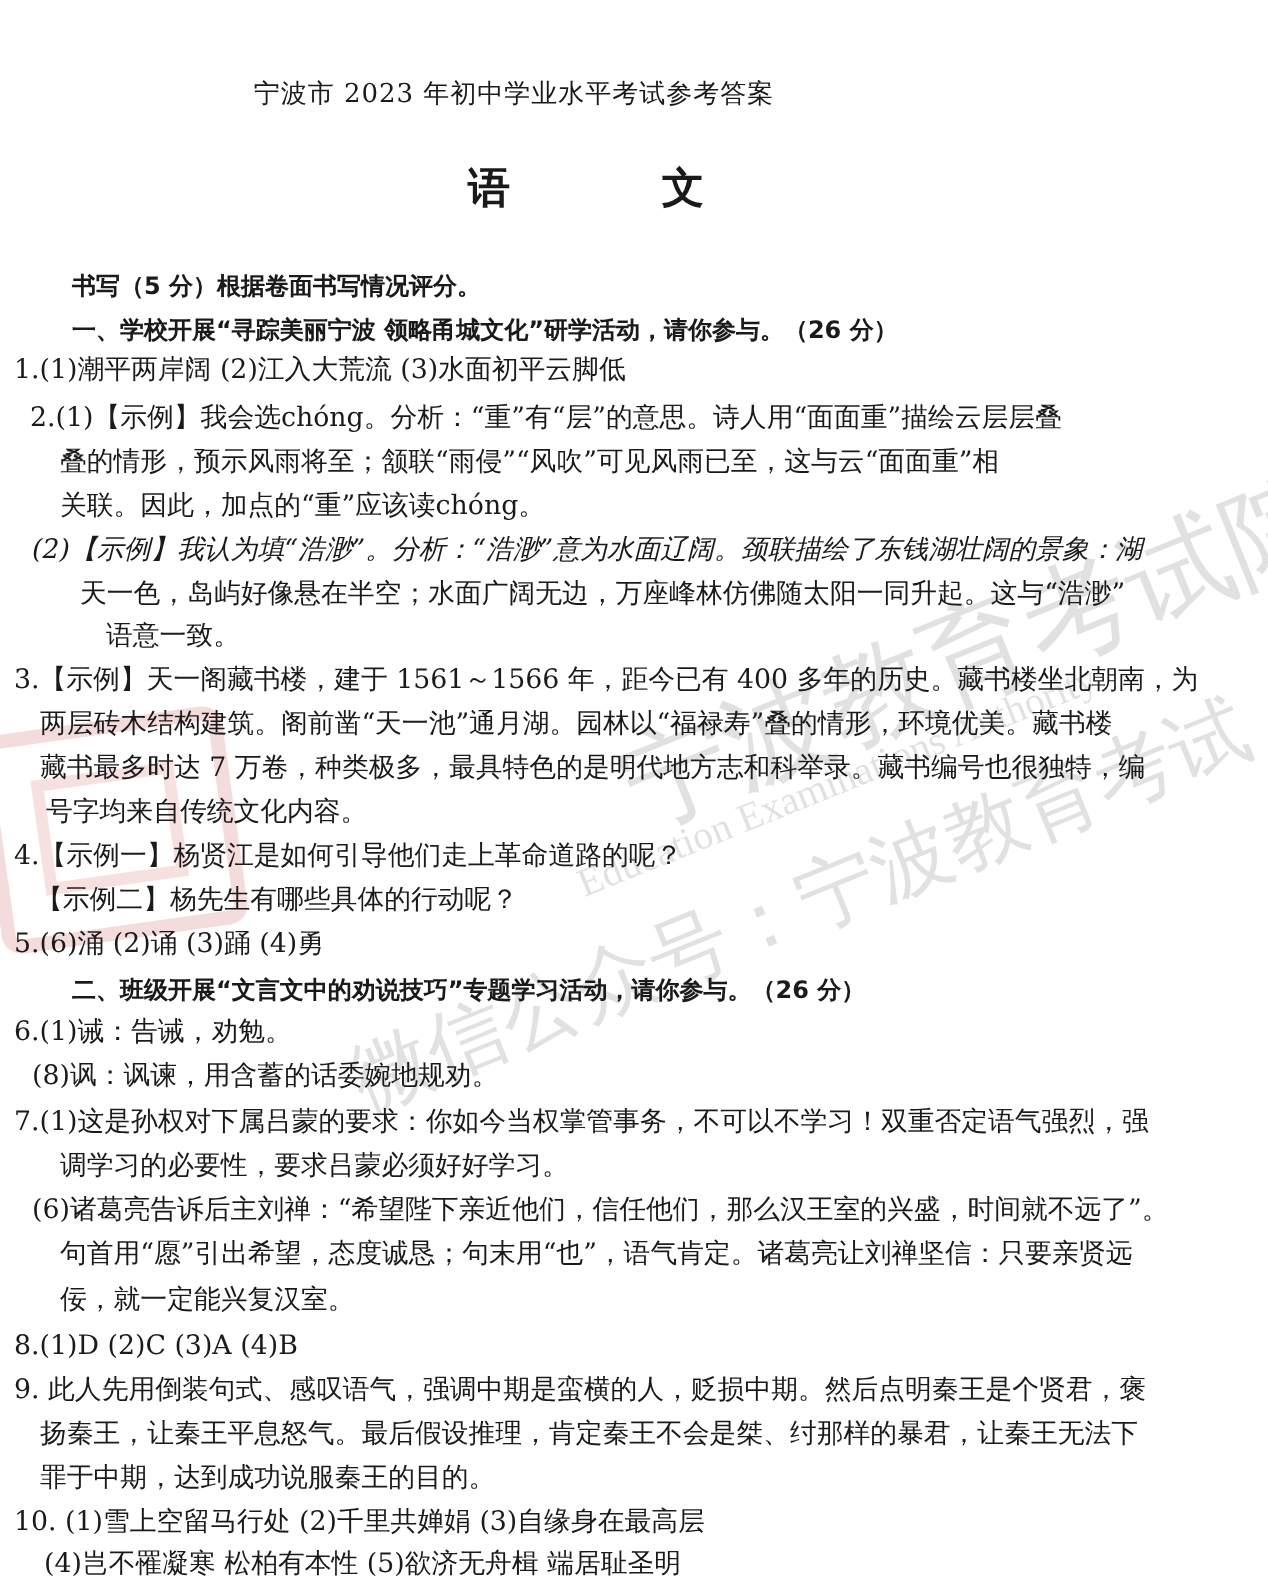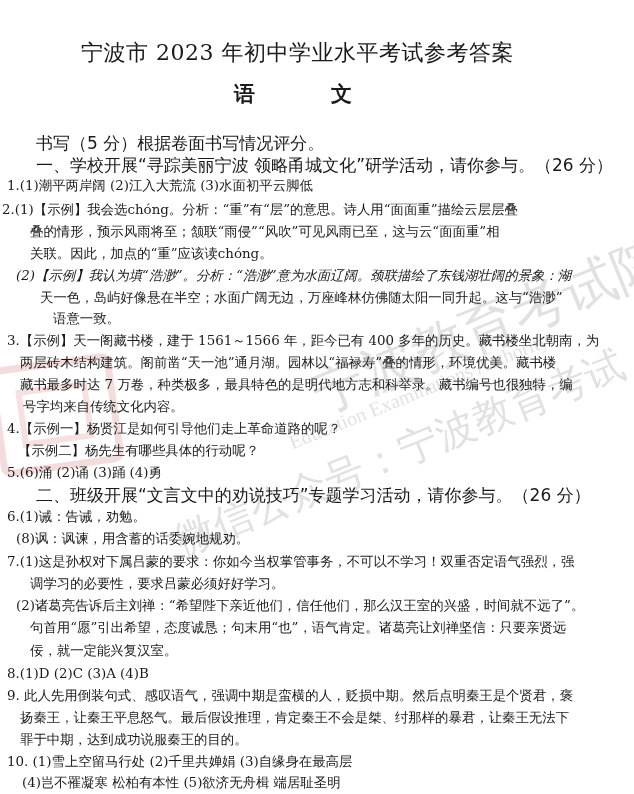--- a/index.html
+++ b/index.html
@@ -8,62 +8,62 @@
   .wm { position:absolute; pointer-events:none; z-index:0; }
   .wm-logo { left:-6px; top:360px; width:110px; height:96px; border:7px solid rgba(200,60,60,0.18);
              border-radius:10px; transform:rotate(-8deg); }
   .wm-logo:before { content:""; position:absolute; left:18px; top:18px; width:60px; height:46px;
              border:6px solid rgba(200,60,60,0.16); }
   .wm-text { color:rgba(120,120,120,0.22); font-family:"DejaVu Serif",serif; white-space:nowrap; }
   .wm1 { left:300px; top:290px; font-size:54px; transform:rotate(-22deg); }
   .wm2 { left:160px; top:425px; font-size:40px; transform:rotate(-22deg); }
   .wm3 { left:280px; top:380px; font-size:20px; transform:rotate(-22deg); font-family:"Liberation Serif",serif; }
   .content { position:relative; z-index:1; }
-  .title { position:absolute; left:0; width:514px; top:38px; text-align:right; font-size:22px; letter-spacing:0.5px; }
+  .title { position:absolute; left:0; width:514px; top:38px; text-align:center; font-size:13px; letter-spacing:0.5px; }
   .subject { position:absolute; top:80px; left:0; width:586px; text-align:center; font-size:21px; font-weight:bold; }
   .subject span { display:inline-block; margin:0 38px; }
   .line { position:absolute; font-size:13.4px; line-height:20px; white-space:nowrap; }
-  .bold { font-weight:normal; font-family:"DejaVu Sans","Liberation Sans",sans-serif; font-size:17px; }
+  .bold { font-weight:bold; font-family:"DejaVu Sans","Liberation Sans",sans-serif; font-size:12px; }
 </style>
 </head>
 <body>
 
 <div class="wm wm-logo"></div>
 <div class="wm wm-text wm1">宁波教育考试院</div>
 <div class="wm wm-text wm2">微信公众号：宁波教育考试</div>
 <div class="wm wm-text wm3">Education Examinations Authority</div>
 
 <div class="content">
   <div class="title">宁波市 2023 年初中学业水平考试参考答案</div>
   <div class="subject">
     <span>语</span><span>文</span>
   </div>
   <div id="lines">
       <div class="line bold" style="left: 36px; top: 133px;">书写（5 分）根据卷面书写情况评分。</div>
       <div class="line bold" style="left: 36px; top: 155px;">一、学校开展“寻踪美丽宁波  领略甬城文化”研学活动，请你参与。（26 分）</div>
       <div class="line" style="left: 7px; top: 176px;">1.(1)潮平两岸阔      (2)江入大荒流      (3)水面初平云脚低</div>
-      <div class="line" style="left: 2px; top: 200px;">2.(1)【示例】我会选chóng。分析：“重”有“层”的意思。诗人用“面面重”描绘云层层叠</div>
+      <div class="line" style="left: 15px; top: 200px;">2.(1)【示例】我会选chóng。分析：“重”有“层”的意思。诗人用“面面重”描绘云层层叠</div>
       <div class="line" style="left: 30px; top: 222px;">叠的情形，预示风雨将至；颔联“雨侵”“风吹”可见风雨已至，这与云“面面重”相</div>
       <div class="line" style="left: 30px; top: 244px;">关联。因此，加点的“重”应该读chóng。</div>
       <div class="line" style="left: 16px; top: 266px; font-style: italic;">(2)【示例】我认为填“浩渺”。分析：“浩渺”意为水面辽阔。颈联描绘了东钱湖壮阔的景象：湖</div>
       <div class="line" style="left: 40px; top: 288px;">天一色，岛屿好像悬在半空；水面广阔无边，万座峰林仿佛随太阳一同升起。这与“浩渺”</div>
       <div class="line" style="left: 40px; top: 309px; margin-left: 13px;">语意一致。</div>
       <div class="line" style="left: 7px; top: 331px;">3.【示例】天一阁藏书楼，建于 1561～1566 年，距今已有 400 多年的历史。藏书楼坐北朝南，为</div>
       <div class="line" style="left: 20px; top: 353px;">两层砖木结构建筑。阁前凿“天一池”通月湖。园林以“福禄寿”叠的情形，环境优美。藏书楼</div>
       <div class="line" style="left: 20px; top: 375px;">藏书最多时达 7 万卷，种类极多，最具特色的是明代地方志和科举录。藏书编号也很独特，编</div>
       <div class="line" style="left: 23px; top: 397px;">号字均来自传统文化内容。</div>
       <div class="line" style="left: 7px; top: 419px;">4.【示例一】杨贤江是如何引导他们走上革命道路的呢？</div>
       <div class="line" style="left: 18px; top: 441px;">【示例二】杨先生有哪些具体的行动呢？</div>
       <div class="line" style="left: 7px; top: 463px;">5.(6)涌    (2)诵    (3)踊    (4)勇</div>
       <div class="line bold" style="left: 36px; top: 485px;">二、班级开展“文言文中的劝说技巧”专题学习活动，请你参与。（26 分）</div>
       <div class="line" style="left: 7px; top: 507px;">6.(1)诫：告诫，劝勉。</div>
       <div class="line" style="left: 16px; top: 529px;">(8)讽：讽谏，用含蓄的话委婉地规劝。</div>
       <div class="line" style="left: 7px; top: 552px;">7.(1)这是孙权对下属吕蒙的要求：你如今当权掌管事务，不可以不学习！双重否定语气强烈，强</div>
       <div class="line" style="left: 30px; top: 574px;">调学习的必要性，要求吕蒙必须好好学习。</div>
-      <div class="line" style="left: 16px; top: 596px;">(2)诸葛亮告诉后主刘禅：“希望陛下亲近他们，信任他们，那么汉王室的兴盛，时间就不远了”。</div>
+      <div class="line" style="left: 16px; top: 596px;">(6)诸葛亮告诉后主刘禅：“希望陛下亲近他们，信任他们，那么汉王室的兴盛，时间就不远了”。</div>
       <div class="line" style="left: 30px; top: 618px;">句首用“愿”引出希望，态度诚恳；句末用“也”，语气肯定。诸葛亮让刘禅坚信：只要亲贤远</div>
       <div class="line" style="left: 30px; top: 641px;">佞，就一定能兴复汉室。</div>
       <div class="line" style="left: 7px; top: 664px;">8.(1)D    (2)C    (3)A      (4)B</div>
       <div class="line" style="left: 7px; top: 686px;">9. 此人先用倒装句式、感叹语气，强调中期是蛮横的人，贬损中期。然后点明秦王是个贤君，褒</div>
       <div class="line" style="left: 20px; top: 708px;">扬秦王，让秦王平息怒气。最后假设推理，肯定秦王不会是桀、纣那样的暴君，让秦王无法下</div>
       <div class="line" style="left: 20px; top: 730px;">罪于中期，达到成功说服秦王的目的。</div>
       <div class="line" style="left: 7px; top: 752px;">10. (1)雪上空留马行处                     (2)千里共婵娟             (3)自缘身在最高层</div>
       <div class="line" style="left: 22px; top: 773px;">(4)岂不罹凝寒    松柏有本性          (5)欲济无舟楫    端居耻圣明</div>
     </div>
 </div>

